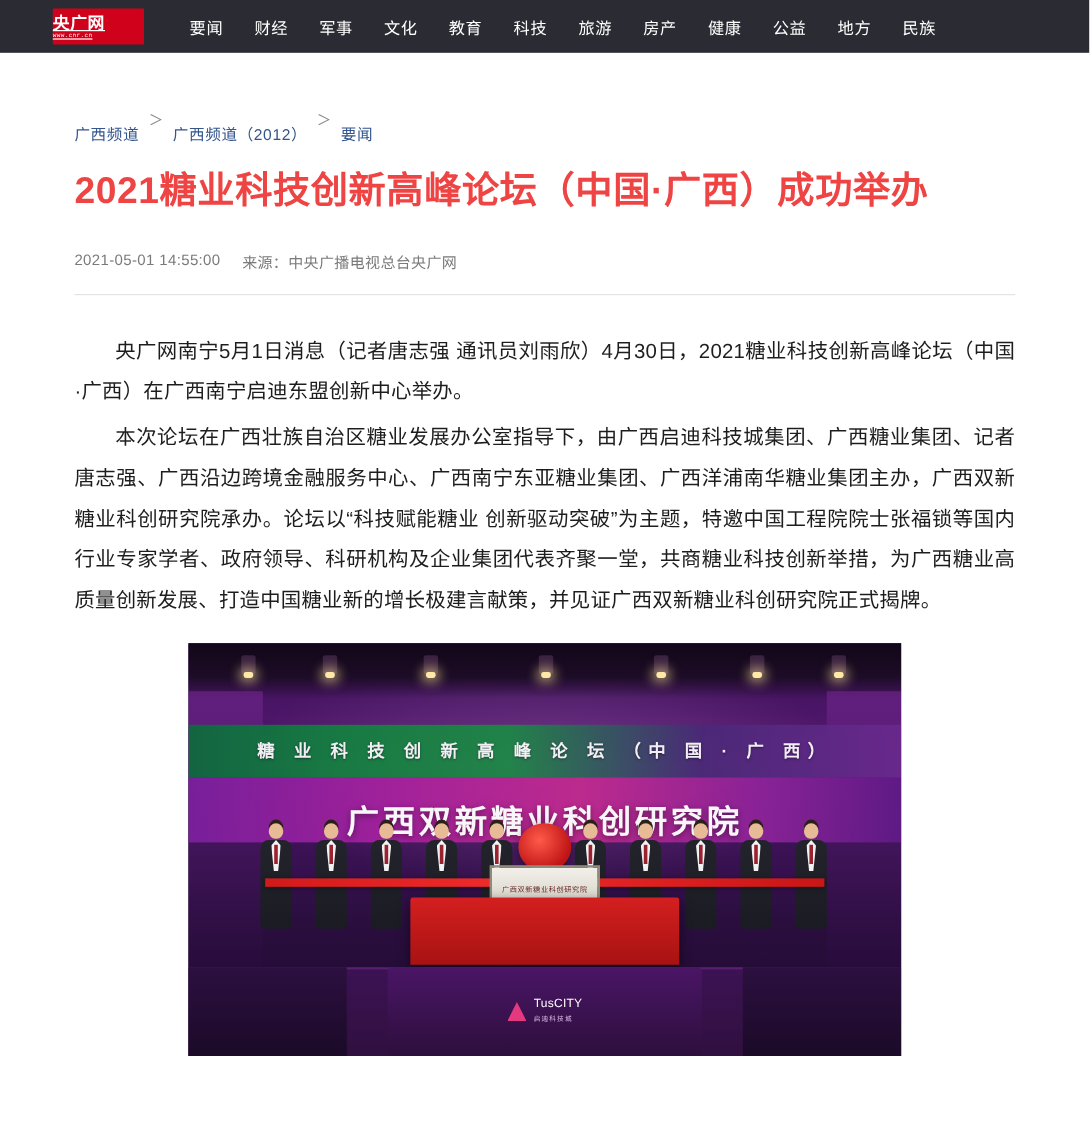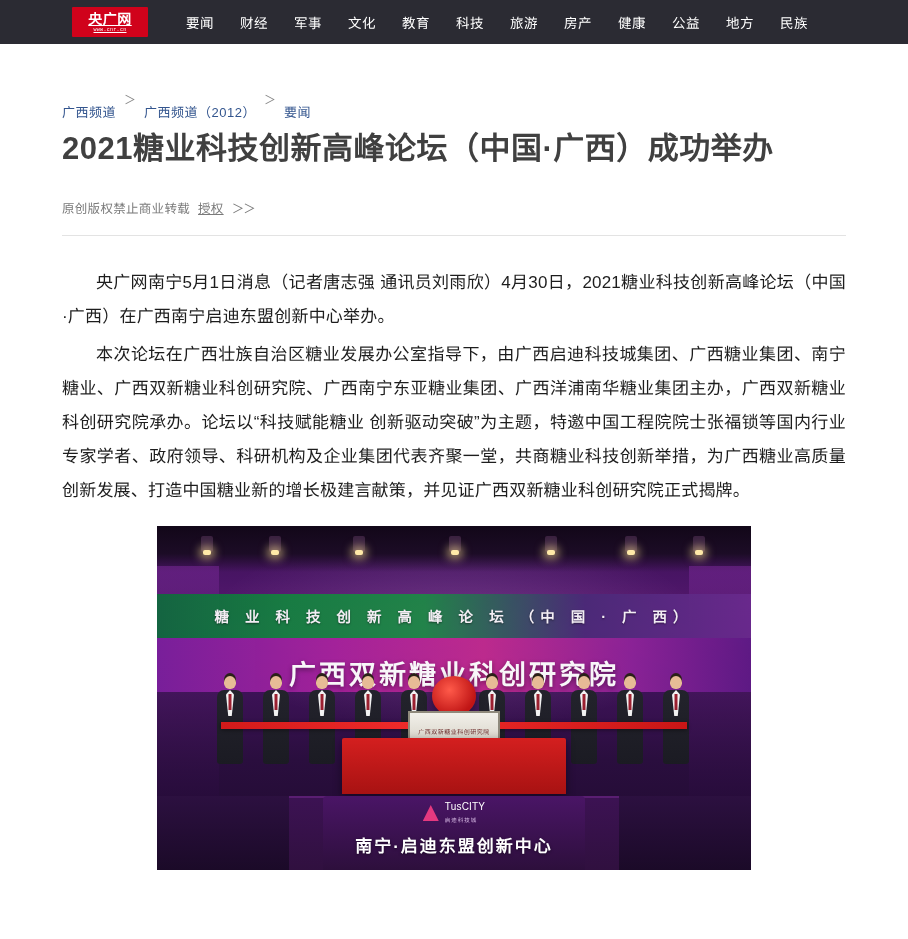--- a/index.html
+++ b/index.html
@@ -26,27 +26,26 @@
     align-items: center;
     padding-left: 44px;
   }
   .logo {
     width: 76px;
     height: 30px;
     background: #d0021b;
     color: #ffffff;
     display: flex;
     flex-direction: column;
-    align-items: center;
+    align-items: flex-start;
     justify-content: center;
     line-height: 1;
     border-radius: 1px;
     margin-right: 38px;
     flex: none;
-    margin-left: 28px;
   }
   .logo-main {
     font-size: 14px;
     font-weight: bold;
     letter-spacing: 0.5px;
   }
   .logo-sub {
     font-size: 5px;
     letter-spacing: 0.3px;
     margin-top: 2px;
@@ -87,25 +86,25 @@
     margin-top: 26px;
   }
   .crumb-sep {
     color: #888888;
     margin: 0 8px;
     font-size: 12px;
   }
 
   
   .title {
-    margin: 6px 0 0 0;
+    margin: 16px 0 0 0;
     font-size: 31px;
     line-height: 1.45;
     font-weight: bold;
-    color: #404040;
+    color: #ef4444;
     letter-spacing: 0.5px;
     max-width: 790px;
   }
 
   
   .meta-row {
     margin-top: 26px;
     display: flex;
     align-items: center;
     justify-content: space-between;
@@ -421,32 +420,31 @@
       <a class="crumb" href="#">广西频道</a>
       <span class="crumb-sep">＞</span>
       <a class="crumb" href="#">广西频道（2012）</a>
       <span class="crumb-sep">＞</span>
       <a class="crumb" href="#">要闻</a>
     </div>
 
     <h1 class="title">2021糖业科技创新高峰论坛（中国·广西）成功举办</h1>
 
     <div class="meta-row">
-      <div class="meta-right">
-        <span>原创版权禁止商业转载</span>
-        <a class="auth-link" href="#">授权</a>
-        <span class="auth-arrows">＞＞</span>
+      <div class="meta-left">
+        <span>2021-05-01 14:55:00</span>
+        <span>来源：中央广播电视总台央广网</span>
       </div>
     </div>
 
     <hr class="divider">
 
     <div class="article">
       <p>央广网南宁5月1日消息（记者唐志强 通讯员刘雨欣）4月30日，2021糖业科技创新高峰论坛（中国·广西）在广西南宁启迪东盟创新中心举办。</p>
-      <p>本次论坛在广西壮族自治区糖业发展办公室指导下，由广西启迪科技城集团、广西糖业集团、南宁糖业、广西双新糖业科创研究院、广西南宁东亚糖业集团、广西洋浦南华糖业集团主办，广西双新糖业科创研究院承办。论坛以“科技赋能糖业 创新驱动突破”为主题，特邀中国工程院院士张福锁等国内行业专家学者、政府领导、科研机构及企业集团代表齐聚一堂，共商糖业科技创新举措，为广西糖业高质量创新发展、打造中国糖业新的增长极建言献策，并见证广西双新糖业科创研究院正式揭牌。</p>
+      <p>本次论坛在广西壮族自治区糖业发展办公室指导下，由广西启迪科技城集团、广西糖业集团、记者唐志强、广西沿边跨境金融服务中心、广西南宁东亚糖业集团、广西洋浦南华糖业集团主办，广西双新糖业科创研究院承办。论坛以“科技赋能糖业 创新驱动突破”为主题，特邀中国工程院院士张福锁等国内行业专家学者、政府领导、科研机构及企业集团代表齐聚一堂，共商糖业科技创新举措，为广西糖业高质量创新发展、打造中国糖业新的增长极建言献策，并见证广西双新糖业科创研究院正式揭牌。</p>
 
       <div class="figure">
         <div class="stage"></div>
 
         <div class="truss">
           <div class="lamp" style="left:44px"></div>
           <div class="lamp" style="left:112px"></div>
           <div class="lamp" style="left:196px"></div>
           <div class="lamp" style="left:292px"></div>
           <div class="lamp" style="left:388px"></div>
@@ -541,20 +539,19 @@
           <div class="front-side-l"></div>
           <div class="front-side-r"></div>
           <div class="front-box">
             <div class="front-logo">
               <span class="front-mark"></span>
               <span class="front-logo-txt">
                 <span>TusCITY</span><br>
                 <span class="front-logo-sub">启迪科技城</span>
               </span>
             </div>
-            <div class="front-title">南宁·启迪东盟创新中心</div>
           </div>
         </div>
       </div>
     </div>
 
   </div>
 </div>
 
 </body></html>

